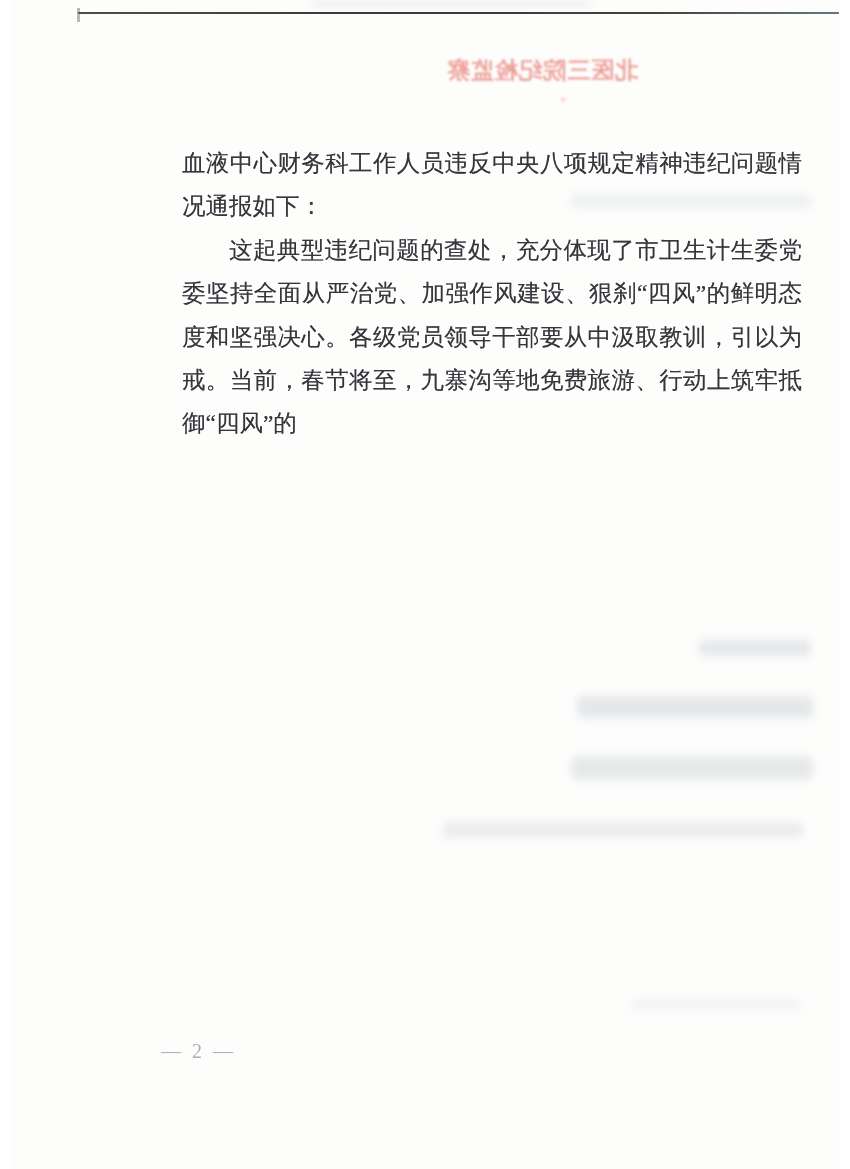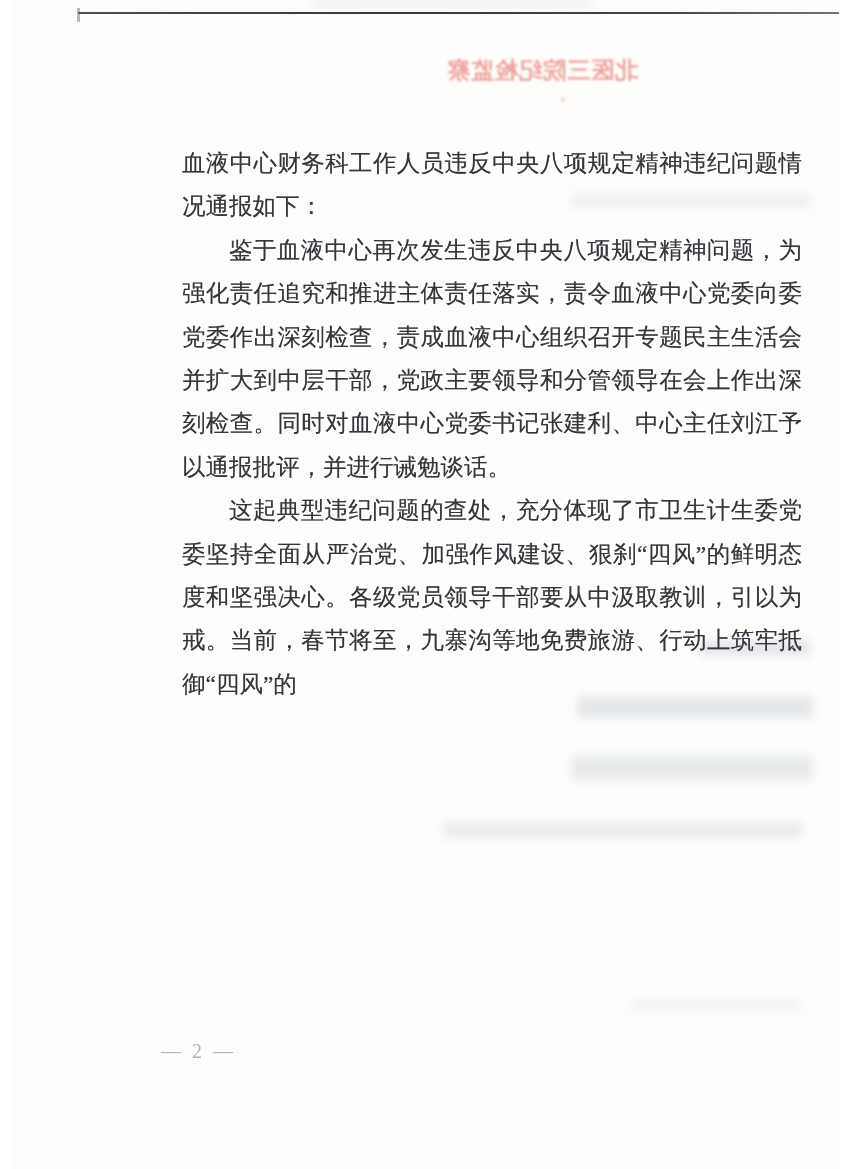--- a/index.html
+++ b/index.html
@@ -124,19 +124,18 @@
   <div class="bleed b1"></div>
   <div class="bleed b2"></div>
   <div class="bleed b3"></div>
   <div class="bleed b4"></div>
   <div class="bleed b5"></div>
   <div class="bleed b6"></div>
   <div class="bleed b7"></div>
 
   <div class="doc-body">
     <p>血液中心财务科工作人员违反中央八项规定精神违纪问题情况通报如下：</p>
-    <p class="indent">鉴于血液中心再次发生违反中央八项规定精神问题，为强化责任追究和推进主体责任落实，责令血液中心党委向委党委作出深刻检查，责成血液中心组织召开专题民主生活会并扩大到中层干部，党政主要领导和分管领导在会上作出深刻检查。同时对血液中心党委书记张建利、中心主任刘江予以通报批评，并进行诫勉谈话。</p>
     <p class="indent">这起典型违纪问题的查处，充分体现了市卫生计生委党委坚持全面从严治党、加强作风建设、狠刹“四风”的鲜明态度和坚强决心。各级党员领导干部要从中汲取教训，引以为戒。当前，春节将至，九寨沟等地免费旅游、行动上筑牢抵御“四风”的</p>
   </div>
 
   <div class="page-number">— 2 —</div>
 
 </div>
 
 </body></html>

